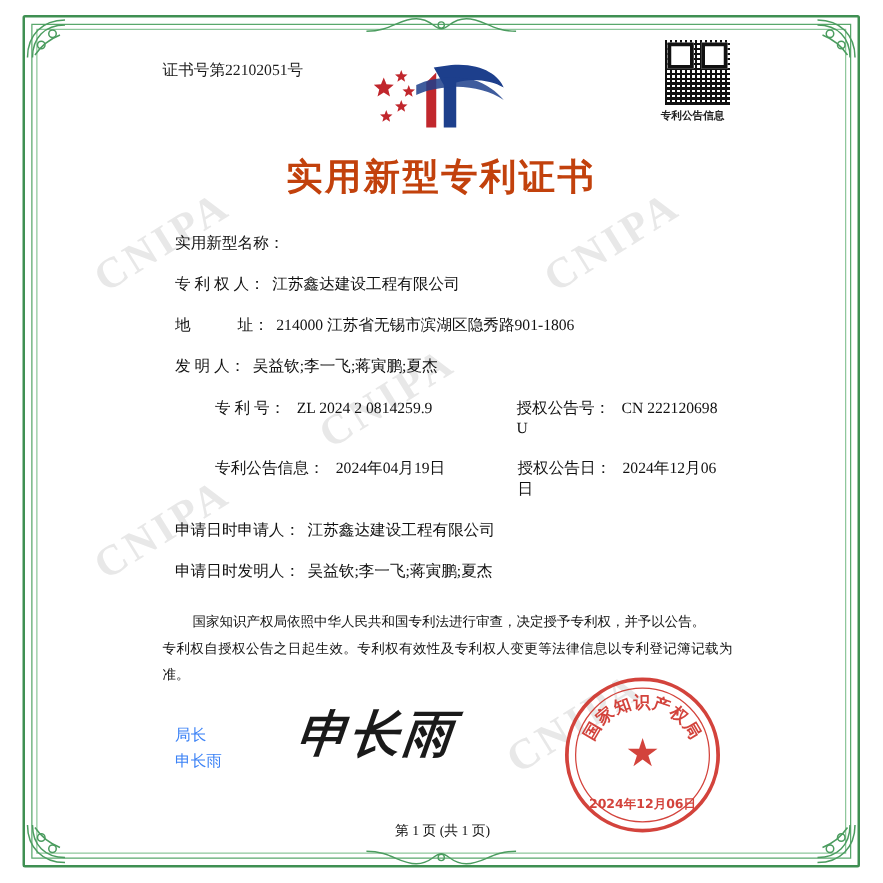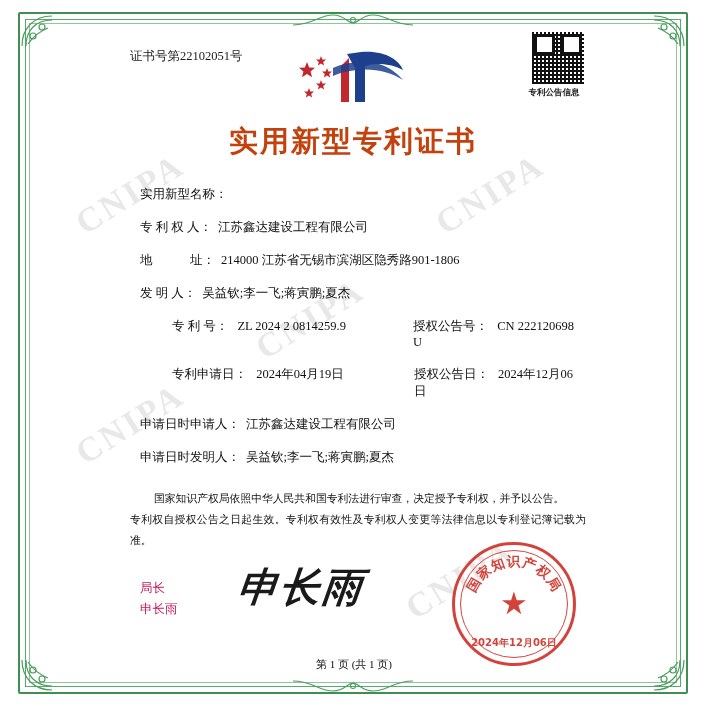--- a/index.html
+++ b/index.html
@@ -195,21 +195,21 @@
   .statement p { margin: 0; }
   .statement .indent { text-indent: 24px; }
 
   
   .sig-label {
     position: absolute;
     left: 140px;
     top: 578px;
     font-size: 12.5px;
     line-height: 1.65;
-    color: #be185d;
+    color: #3b82f6;
     font-family: "Liberation Serif", serif;
   }
   .sig-script {
     position: absolute;
     left: 238px;
     top: 560px;
     font-size: 40px;
     font-family: "Liberation Serif", serif;
     font-style: italic;
     font-weight: bold;
@@ -391,21 +391,21 @@
         </div>
         <div>
           <span class="lbl">授权公告号：</span>
           <span class="val">CN 222120698 U</span>
         </div>
       </div>
     </div>
     <div class="row">
       <div class="col2">
         <div>
-          <span class="lbl">专利申请日：</span>
+          <span class="lbl">专利公告信息：</span>
           <span class="val">2024年04月19日</span>
         </div>
         <div>
           <span class="lbl">授权公告日：</span>
           <span class="val">2024年12月06日</span>
         </div>
       </div>
     </div>
     <div class="row">
       <span class="lbl">申请日时申请人：</span>

